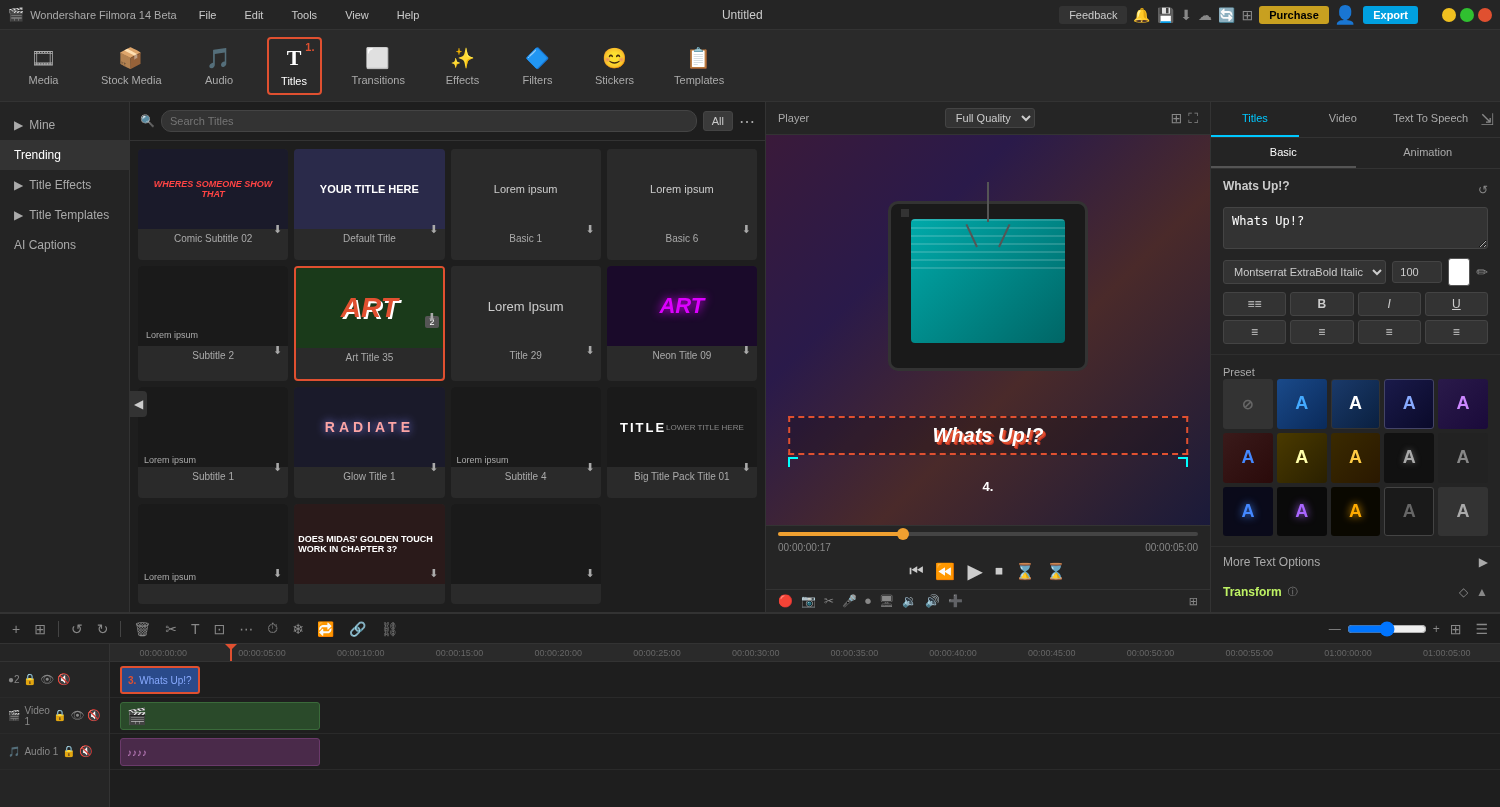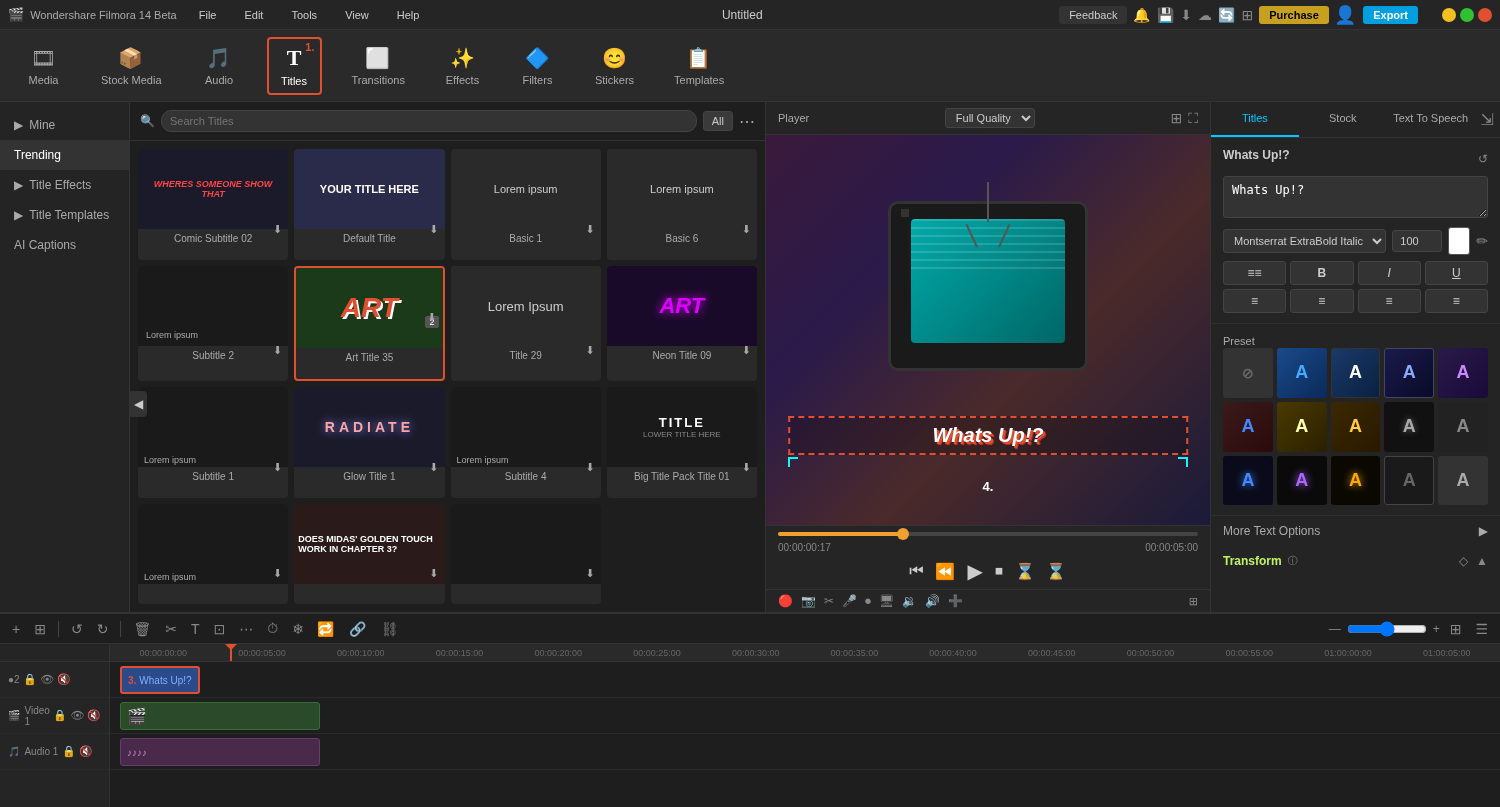--- a/index.html
+++ b/index.html
@@ -337,21 +337,21 @@
 
       <div class="title-card">
         <div class="thumb" style="background:#1a1a1a;flex-direction:column;justify-content:flex-end;">
           <div style="color:#aaa;font-size:9px;text-align:left;width:100%;padding:2px 6px;">Lorem ipsum</div>
           <span style="position:absolute;bottom:24px;right:6px;font-size:11px;color:#aaa;">⬇</span>
         </div>
         <div class="card-label">Subtitle 4</div>
       </div>
 
       <div class="title-card">
-        <div class="thumb" style="background:#1a1a1a;flex-direction:column;">
+        <div class="thumb" style="background:#1a1a1a;flex-direction:row;">
           <span style="color:#fff;font-size:13px;font-weight:bold;letter-spacing:2px;">TITLE</span>
           <span style="color:#888;font-size:8px;">LOWER TITLE HERE</span>
           <span style="position:absolute;bottom:24px;right:6px;font-size:11px;color:#aaa;">⬇</span>
         </div>
         <div class="card-label">Big Title Pack Title 01</div>
       </div>
 
       <div class="title-card">
         <div class="thumb" style="background:#1a1a1a;flex-direction:column;justify-content:flex-end;">
           <div style="color:#aaa;font-size:9px;width:100%;padding:2px 6px;">Lorem ipsum</div>
@@ -463,25 +463,29 @@
       </div>
       <div class="zoom-control">
         <span>⊞</span>
       </div>
     </div>
   </div>
 
   <div class="right-panel">
     <div class="right-tabs">
       <div class="right-tab active">Titles</div>
-      <div class="right-tab">Stock</div>
+      <div class="right-tab">Video</div>
       <div class="right-tab">Text To Speech</div>
       <span style="padding:8px 6px;color:#888;font-size:16px;cursor:pointer;">⇲</span>
     </div>
 
+    <div class="right-subtabs">
+      <div class="right-subtab active">Basic</div>
+      <div class="right-subtab">Animation</div>
+    </div>
 
     <div class="panel-section">
       <div style="display:flex;align-items:center;justify-content:space-between;margin-bottom:6px;">
         <span class="panel-title">Whats Up!?</span>
         <span style="color:#888;font-size:12px;cursor:pointer;">↺</span>
       </div>
       <textarea class="text-input" rows="2" style="">Whats Up!?</textarea>
 
       <div class="font-row">
         <select class="font-select">

